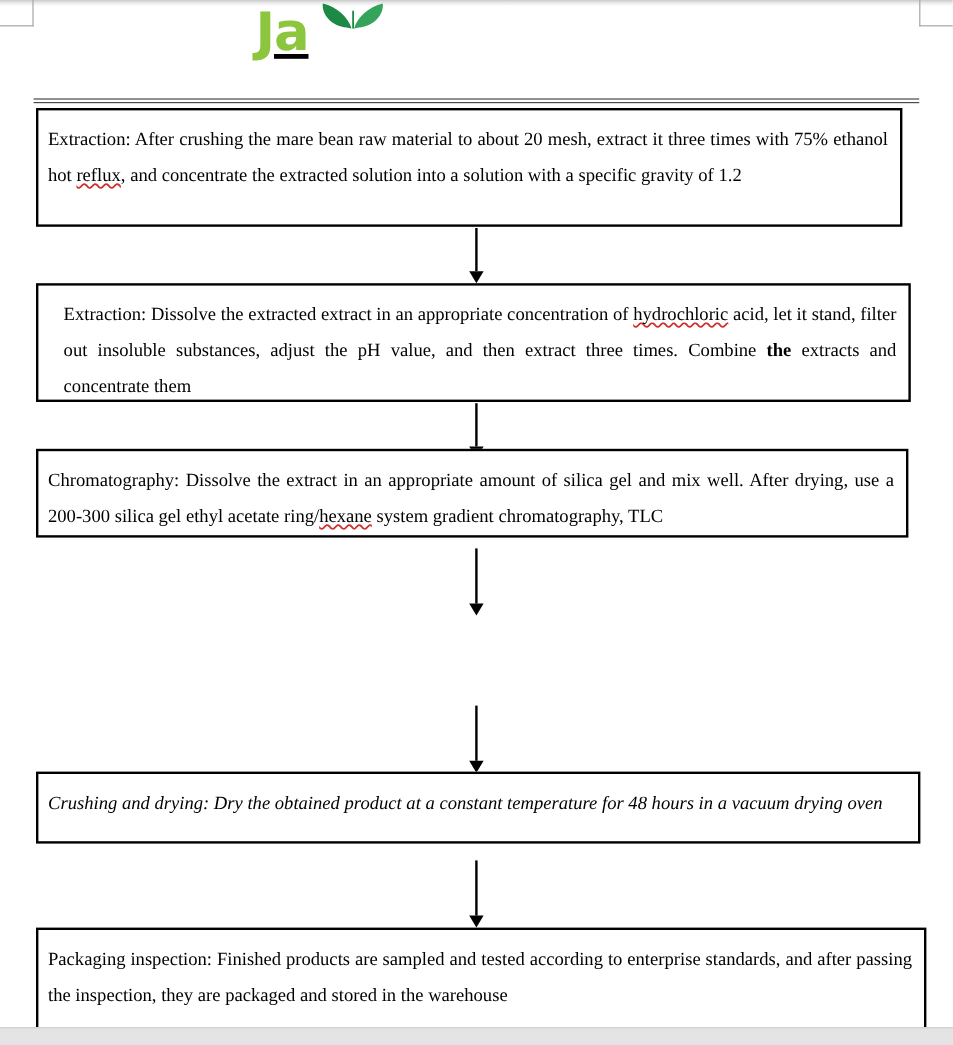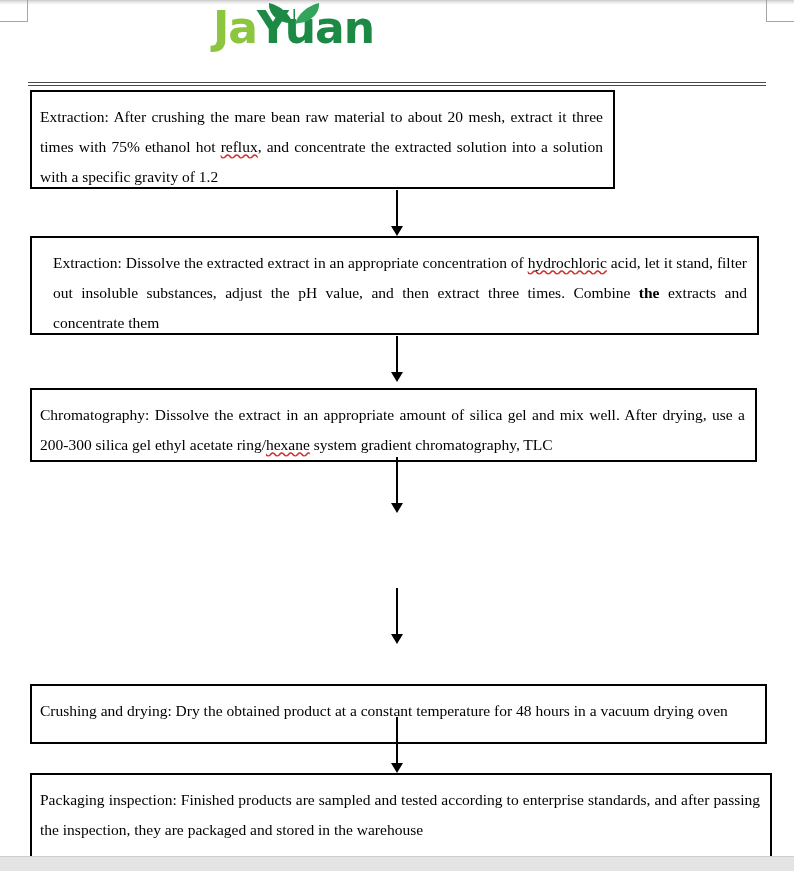--- a/index.html
+++ b/index.html
@@ -64,20 +64,21 @@
     top: 0;
     width: 794px;
     height: 78px;
   }
   .logo-wrap {
     position: absolute;
     left: 213px;
     top: 2px;
     display: flex;
     align-items: flex-start;
+    text-decoration: underline;
   }
   .logo-mark {
     position: relative;
     display: flex;
     align-items: baseline;
     font-family: "DejaVu Sans", sans-serif;
     font-weight: bold;
     font-size: 44px;
     letter-spacing: -1px;
     line-height: 52px;
@@ -195,72 +196,71 @@
   <div class="page-shadow-top"></div>
 
   <div class="margin-mark mm-tl"></div>
   <div class="margin-mark mm-tr"></div>
 
   <div class="header">
     <div class="logo-wrap">
 
       <div class="logo-mark">
         <span class="logo-ja">Ja</span>
-        <span class="logo-yuan">Yuan</span>
         <svg class="leaf-svg" viewBox="0 0 54 26">
           <path d="M26 26 C23 16 14 8 2 5 C1 14 9 24 22 25 Z" fill="#1C8A45"></path>
           <path d="M28 26 C31 16 40 8 52 5 C53 14 45 24 32 25 Z" fill="#35A45B"></path>
           <path d="M26.5 26 L26.5 11 L28 11 L28 26 Z" fill="#1C8A45"></path>
         </svg>
       </div>
 
       <div class="logo-cn-block">
       </div>
 
     </div>
   </div>
 
   <div class="header-rule"></div>
 
   <div class="caret"></div>
 
-  <div class="flowbox" style="left:30px; top:90px; width:585px; height:99px;">
+  <div class="flowbox" style="left:30px; top:90px; width:722px; height:99px;">
     <p><span>Extraction: After crushing the mare bean raw material to about 20 mesh, extract it three times with 75% ethanol hot </span><span class="spellerr">reflux</span><span>, and concentrate the extracted solution into a solution with a specific gravity of 1.2</span></p>
   </div>
 
   <div class="arrow" style="left:391px; top:190px; height:46px;">
     <div class="shaft" style="height:36px;"></div>
     <div class="head"></div>
   </div>
 
   <div class="flowbox" style="left:30px; top:236px; width:729px; height:99px;padding-left:21px;">
     <p><span>Extraction: Dissolve the extracted extract in an appropriate concentration of </span><span class="spellerr">hydrochloric</span><span> acid, let it stand, filter out insoluble substances, adjust the pH value, and then extract three times. Combine </span><span class="bold">the</span><span> extracts and concentrate them</span></p>
   </div>
 
   <div class="arrow" style="left:391px; top:336px; height:46px;">
     <div class="shaft" style="height:36px;"></div>
     <div class="head"></div>
   </div>
 
-  <div class="flowbox" style="left:30px; top:388px; width:727px; height:74px;">
+  <div class="flowbox" style="left:30px; top:374px; width:727px; height:74px;">
     <p><span>Chromatography: Dissolve the extract in an appropriate amount of silica gel and mix well. After drying, use a 200-300 silica gel ethyl acetate ring/</span><span class="spellerr">hexane</span><span> system gradient chromatography, TLC</span></p>
   </div>
 
   <div class="arrow" style="left:391px; top:457px; height:56px;">
     <div class="shaft" style="height:46px;"></div>
     <div class="head"></div>
   </div>
 
 
   <div class="arrow" style="left:391px; top:588px; height:56px;">
     <div class="shaft" style="height:46px;"></div>
     <div class="head"></div>
   </div>
 
-  <div class="flowbox" style="left:30px; top:684px; width:737px; height:60px;">
+  <div class="flowbox" style="left:30px; top:643px; width:737px; height:60px;font-style:italic;">
     <p><span>Crushing and drying: Dry the obtained product at a constant temperature for 48 hours in a vacuum drying oven</span></p>
   </div>
 
   <div class="arrow" style="left:391px; top:717px; height:56px;">
     <div class="shaft" style="height:46px;"></div>
     <div class="head"></div>
   </div>
 
   <div class="flowbox" style="left:30px; top:773px; width:742px; height:91px;">
     <p><span>Packaging inspection: Finished products are sampled and tested according to enterprise standards, and after passing the inspection, they are packaged and stored in the warehouse</span></p>

